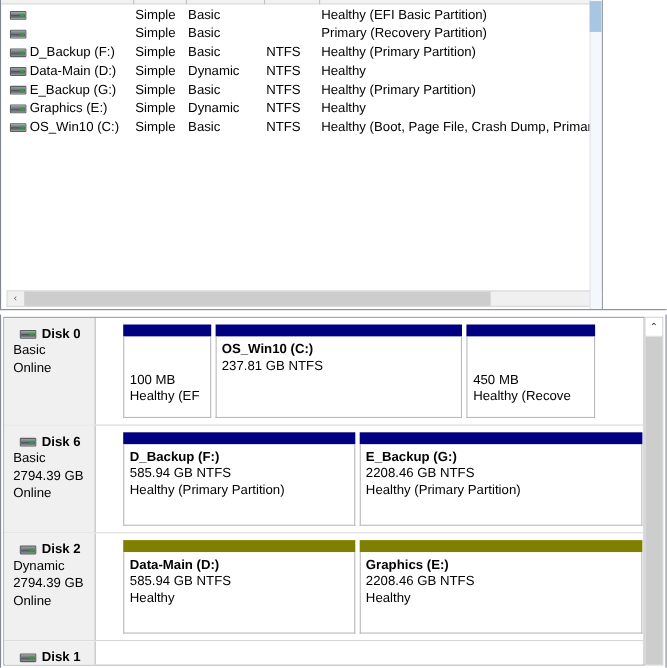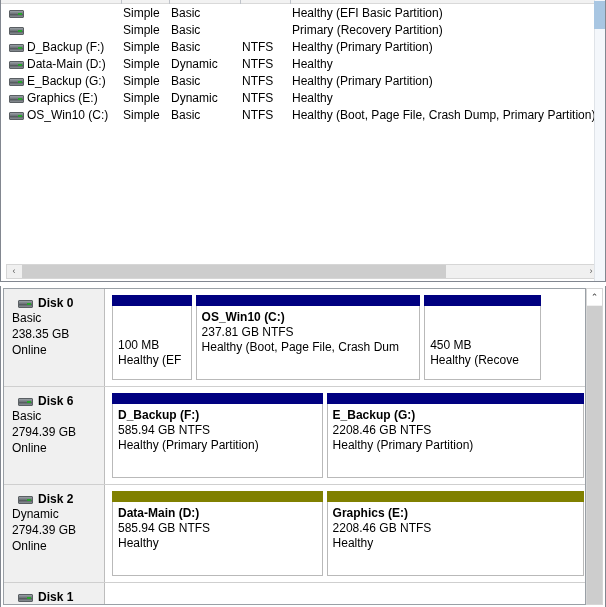--- a/index.html
+++ b/index.html
@@ -23,21 +23,21 @@
     height: 607px;
     box-sizing: border-box;
     background: #ffffff;
   }
 
   
   .list-pane {
     position: absolute;
     left: 0;
     top: 0;
-    width: 606px;
+    width: 548px;
     height: 285px;
     box-sizing: border-box;
     background: #ffffff;
     border-left: 1px solid #828790;
     border-right: 1px solid #828790;
     overflow: hidden;
   }
 
   
   .col-header-sliver {
@@ -168,21 +168,21 @@
     position: relative;
     height: 98px;
     border-bottom: 1px solid #cfcfcf;
     box-sizing: border-box;
     background: #ffffff;
   }
   .disk-info {
     position: absolute;
     left: 0;
     top: 0;
-    width: 101px;
+    width: 83px;
     height: 100%;
     box-sizing: border-box;
     background: #f0f0f0;
     border-right: 1px solid #bdbdbd;
     padding: 7px 0 0 0;
   }
   .disk-title {
     position: relative;
     padding-left: 34px;
     font-weight: bold;
@@ -396,37 +396,35 @@
   </div>
 
   <div class="pane-divider"></div>
 
   <div class="graph-pane">
     <div class="graph-inner" id="disk-rows">
         <div class="disk-row">
           <div class="disk-info">
             <div class="disk-title"><span class="disk-ico"></span><span>Disk 0</span></div>
             <div class="disk-meta">Basic</div>
-            <div class="disk-meta">238.35 GB</div>
             <div class="disk-meta">Online</div>
           </div>
           <div class="parts">
             <div class="part small" style="flex:0 0 17%">
               <div class="cap" style="background:#000080"></div>
               <div class="body">
                 <div class="pline">100 MB</div>
                 <div class="pline">Healthy (EF</div>
               </div>
             </div>
             <div class="part" style="flex:0 0 48%">
               <div class="cap" style="background:#000080"></div>
               <div class="body">
                 <div class="pname">OS_Win10  (C:)</div>
                 <div class="pline">237.81 GB NTFS</div>
-                <div class="pline">Healthy (Boot, Page File, Crash Dum</div>
               </div>
             </div>
             <div class="part small" style="flex:0 0 25%">
               <div class="cap" style="background:#000080"></div>
               <div class="body">
                 <div class="pline">450 MB</div>
                 <div class="pline">Healthy (Recove</div>
               </div>
             </div>
           </div>

